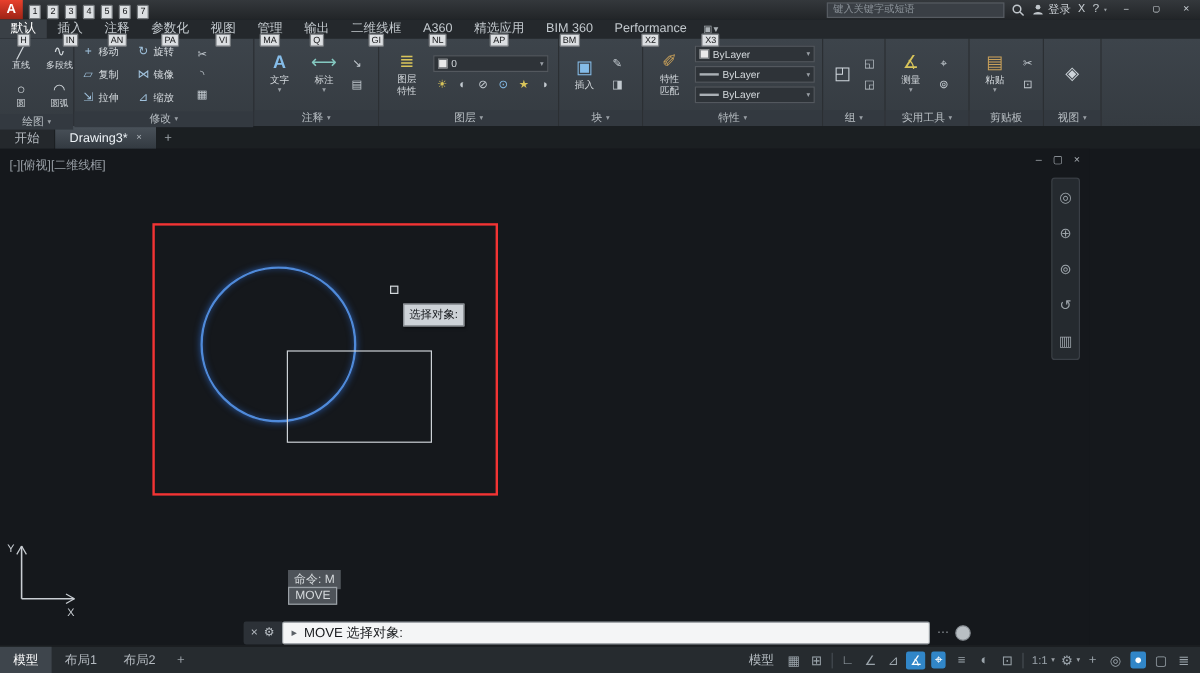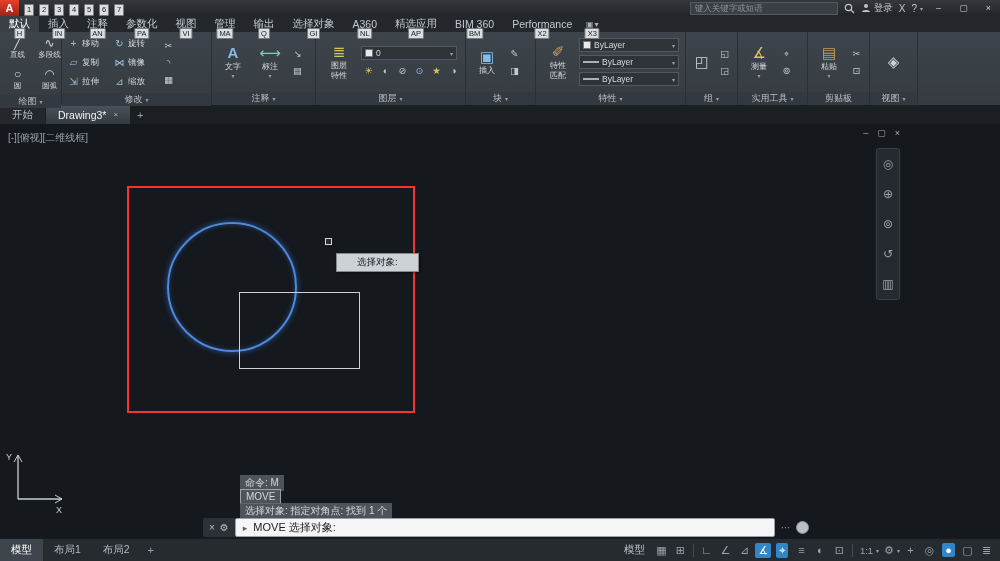--- a/index.html
+++ b/index.html
@@ -8,21 +8,21 @@
   .app { position:relative; width:1000px; height:561px; background:#15181c; overflow:hidden; }
 
   
   .titlebar { height:16px; background:linear-gradient(#34383c,#222528); display:flex; align-items:center; position:relative; z-index:40; }
   .logo { width:19px; height:16px; background:linear-gradient(#e8402c,#9e2416); color:#fff; font-weight:bold; font-size:11px; display:flex; align-items:center; justify-content:center; flex:0 0 auto; }
   .qat { display:flex; margin-left:3px; }
   .qat-btn { width:15px; height:16px; position:relative; display:flex; align-items:center; justify-content:center; font-size:9px; color:#c6ccd1; }
   .keytip { position:absolute; background:#dcdfe2; color:#17181a; font-size:7.5px; line-height:1; padding:1px 2px; border:1px solid #75797d; border-radius:1px; z-index:99; white-space:nowrap; }
   .qat-btn .keytip { top:4px; left:2px; }
   .title-center { position:absolute; left:50%; transform:translateX(-50%); top:2px; font-size:10.5px; color:#d9dde1; display:flex; gap:16px; white-space:nowrap; }
-  .tb-right { margin-left:auto; display:flex; align-items:center; gap:6px; padding-right:2px; }
+  .tb-right { margin-left:auto; display:flex; align-items:center; gap:6px; padding-right:2px;font-family:Liberation Mono, monospace; }
   .search-box { width:148px; height:13px; background:#3a3f45; border:1px solid #565b61; font-size:8.5px; color:#c6ccd1; padding:0 4px; font-family:inherit; }
   .search-box::placeholder { color:#8d949b; }
   .tb-ico { color:#c0c6cb; font-size:10px; display:flex; align-items:center; gap:3px; }
   .tb-txt { font-size:9.5px; color:#c8cdd2; }
   .win-btn { width:19px; height:16px; display:flex; align-items:center; justify-content:center; font-size:9px; color:#c6ccd1; }
 
   
   .ribbon-tabs { height:16px; background:#24282c; display:flex; align-items:stretch; position:relative; z-index:30; }
   .rtab { padding:4px 9px; font-size:10.5px; color:#c3c9ce; display:flex; align-items:center; position:relative; white-space:nowrap; }
   .rtab.active { background:#3a4046; color:#ffffff; }
@@ -64,21 +64,21 @@
 
   
   .canvas { position:absolute; top:124px; left:0; width:908px; height:414px; background:#15181c; overflow:hidden; }
   .vp-label { position:absolute; left:8px; top:7px; font-size:10px; color:#9aa1a8; }
   .win-ctrls { position:absolute; right:8px; top:4px; display:flex; gap:9px; color:#a7adb3; font-size:9px; }
   .navbar { position:absolute; right:8px; top:24px; width:24px; background:rgba(58,64,70,0.45); border:1px solid rgba(125,133,140,0.25); border-radius:3px; display:flex; flex-direction:column; align-items:center; padding:8px 0; gap:16px; font-size:12px; color:rgba(195,203,210,0.75); }
   .sel-window { position:absolute; left:127px; top:62px; width:288px; height:227px; border:2px solid #f23434; }
   .entity-circle { position:absolute; left:167px; top:98px; width:130px; height:130px; border-radius:50%; border:2px solid #4f8ada; box-shadow:0 0 6px rgba(44,96,182,0.85), inset 0 0 5px rgba(44,96,182,0.55); }
   .entity-rect { position:absolute; left:239px; top:168px; width:121px; height:77px; border:1px solid #ccd1d6; }
   .pickbox { position:absolute; left:325px; top:114px; width:7px; height:7px; border:1px solid #d2d7db; background:rgba(180,190,200,0.12); }
-  .tooltip { position:absolute; left:336px; top:129px; background:#cdd2d7; color:#15181c; font-size:9.5px; padding:2px 20px; border:1px solid #84898e; box-shadow:1px 1px 2px rgba(0,0,0,0.55); white-space:nowrap; }
+  .tooltip { position:absolute; left:336px; top:129px; background:#cdd2d7; color:#15181c; font-size:9.5px; padding:2px 4px; border:1px solid #84898e; box-shadow:1px 1px 2px rgba(0,0,0,0.55); white-space:nowrap; }
   .hist { position:absolute; left:240px; font-size:10px; color:#d4d8db; }
   .chip { display:inline-block; background:rgba(88,94,100,0.85); padding:1px 5px; white-space:nowrap; }
   .chip.boxed { border:1px solid #9aa0a6;text-align:center; }
   .cmd-dock { position:absolute; left:203px; top:394px; height:19px; display:flex; align-items:center; }
   .cmd-left { display:flex; align-items:center; gap:5px; background:rgba(47,52,58,0.92); height:19px; padding:0 6px; border-radius:2px 0 0 2px; color:#b9bfc5; font-size:10px; }
   .cmd-input { width:540px; height:19px; background:#f4f5f6; border:1px solid #9aa0a5; border-radius:2px; display:flex; align-items:center; padding:0 7px; gap:6px; color:#17191c; font-size:11px; }
   .cmd-caret { color:#5a6066; font-size:9px; }
   .cmd-grip { margin-left:6px; color:#8b9197; font-size:10px; letter-spacing:1px; }
   .cmd-knob { width:13px; height:13px; border-radius:50%; background:#b9bfc4; border:1px solid #8b9197; margin-left:4px; }
   .ucs { position:absolute; left:4px; top:323px; }
@@ -189,21 +189,21 @@
       </div>
     <div class="rtab">
         <span>管理</span>
         <span class="keytip">MA</span>
       </div>
     <div class="rtab">
         <span>输出</span>
         <span class="keytip">Q</span>
       </div>
     <div class="rtab">
-        <span>选择对象</span>
+        <span>二维线框</span>
         <span class="keytip">GI</span>
       </div>
     <div class="rtab">
         <span>A360</span>
         <span class="keytip">NL</span>
       </div>
     <div class="rtab">
         <span>精选应用</span>
         <span class="keytip">AP</span>
       </div>
@@ -522,21 +522,20 @@
     </div>
 
     <div class="sel-window"></div>
     <div class="entity-circle"></div>
     <div class="entity-rect"></div>
     <div class="pickbox"></div>
     <div class="tooltip">选择对象:</div>
 
     <div class="hist" style="top:351px"><span class="chip">命令: M</span></div>
     <div class="hist" style="top:365px"><span class="chip boxed">MOVE</span></div>
-    <div class="hist" style="top:379px"><span class="chip">选择对象: 指定对角点: 找到 1 个</span></div>
 
     <div class="cmd-dock">
       <div class="cmd-left">
         <span>×</span>
         <span>⚙</span>
       </div>
       <div class="cmd-input">
         <span class="cmd-caret">▸</span>
         <span>MOVE 选择对象:</span>
       </div>

